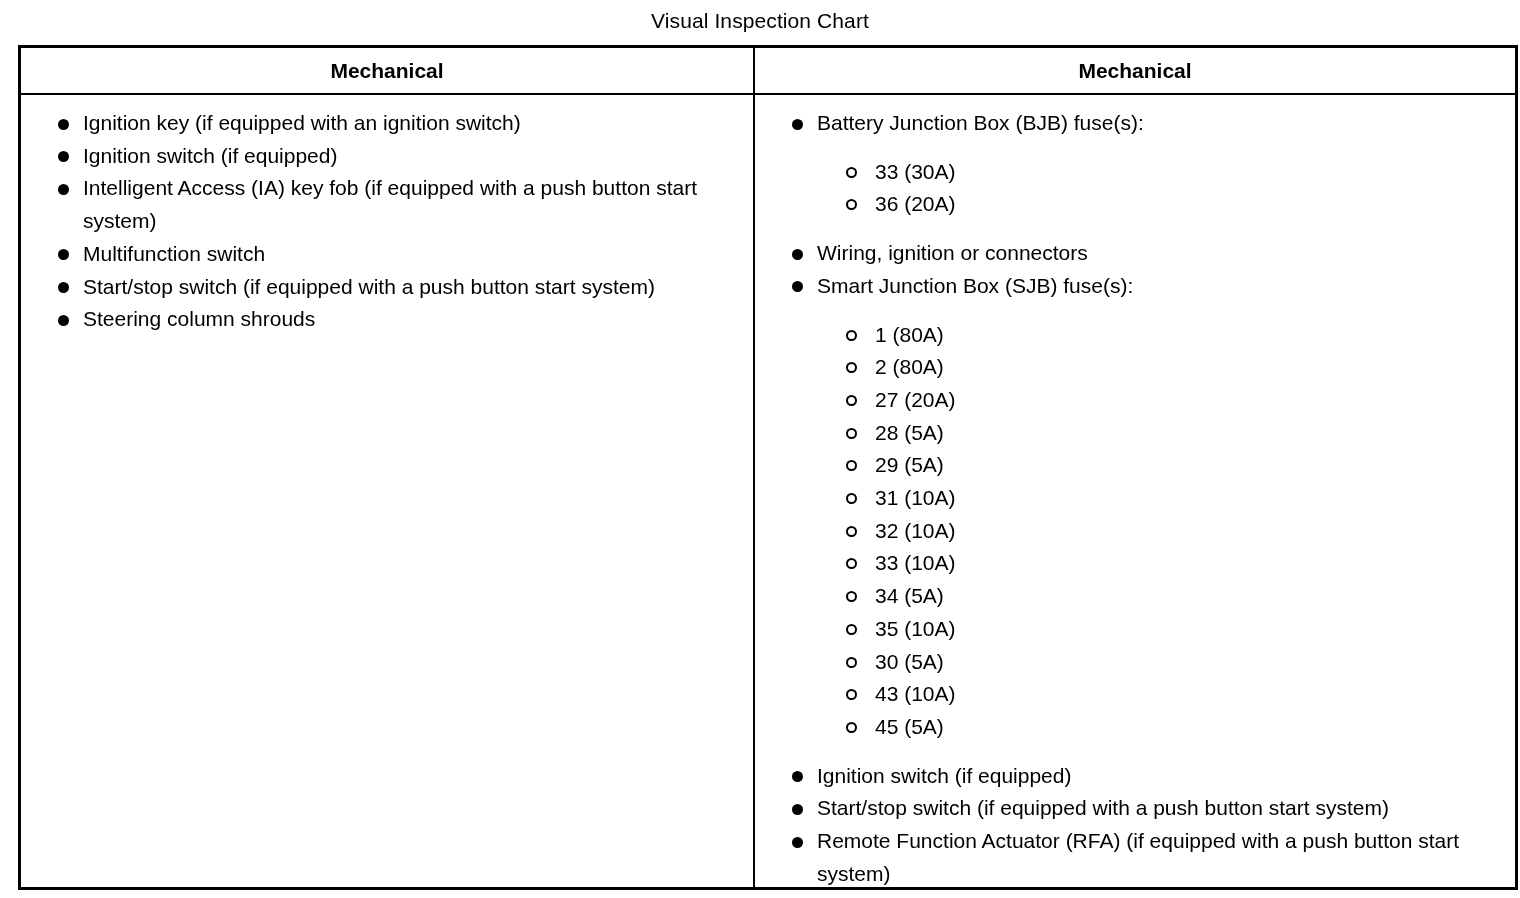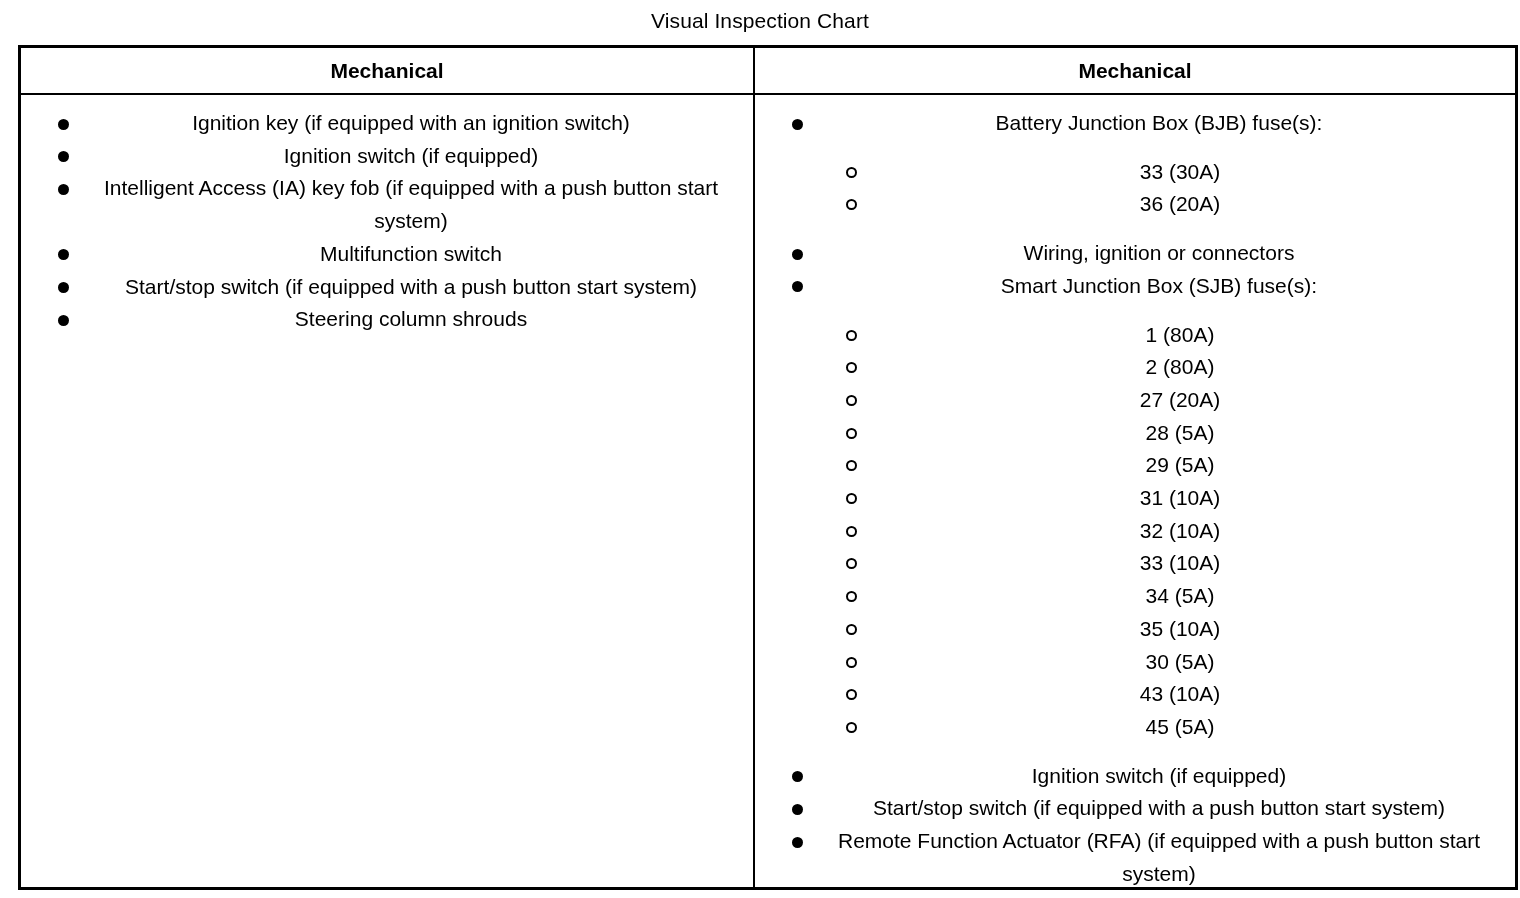--- a/index.html
+++ b/index.html
@@ -85,21 +85,20 @@
     list-style: none;
     margin: 16px;
     padding: 0;
   }
   li.item {
     position: relative;
     padding-left: 48px;
     font-size: 21px;
     line-height: 32.7px;
     color: #000000;
-    text-align: center;
   }
   li.item > .bullet-disc {
     position: absolute;
     left: 23px;
     top: 11.5px;
     width: 11px;
     height: 11px;
     border-radius: 50%;
     background: #000000;
   }

